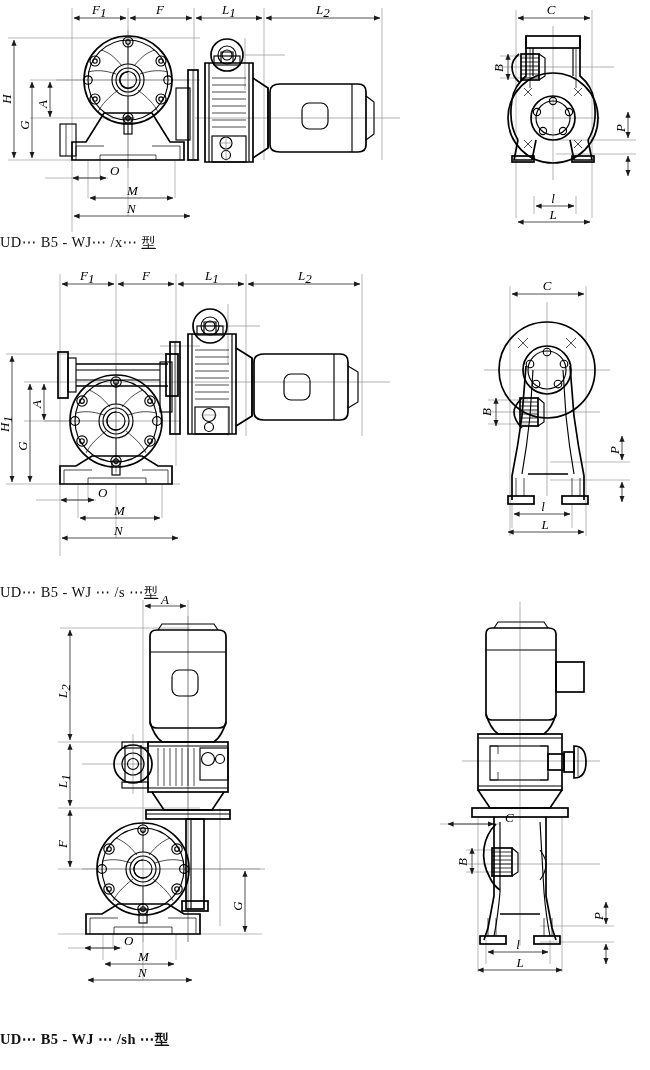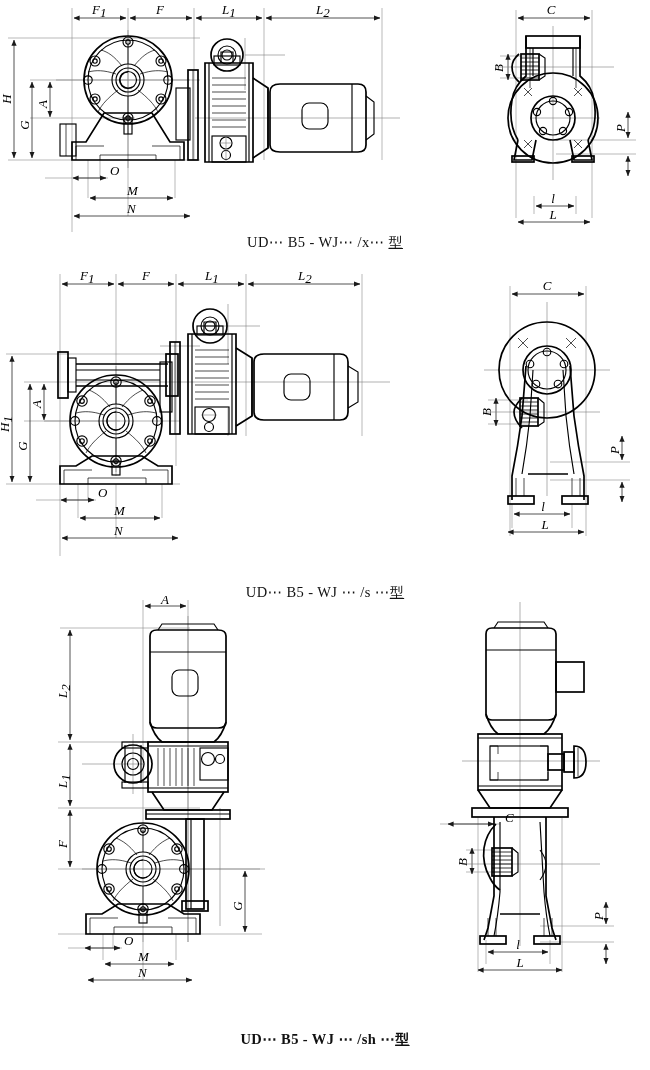--- a/index.html
+++ b/index.html
@@ -7,21 +7,21 @@
     width:650px;height:1070px;position:relative;overflow:hidden;
     font-family:"Liberation Serif", serif;
     color:#000;
   }
   .sheet{position:absolute;inset:0;width:650px;height:1070px;}
   .fig{position:absolute;left:0;width:650px;}
   #fig1{top:0;height:232px;}
   #fig2{top:266px;height:292px;}
   #fig3{top:596px;height:400px;}
   .caption{
-    position:absolute;left:0;width:650px;text-align:center;
+    position:absolute;left:0;width:650px;text-align:left;
     font-family:"Liberation Serif", serif;
     font-size:14.5px;letter-spacing:.4px;color:#111;
   }
   #cap1{top:234px;}
   #cap2{top:584px;}
   #cap3{top:1031px;font-weight:bold;}
   .caption .cjk{text-decoration:underline;font-family:"DejaVu Sans", sans-serif;font-size:14px;}
   svg{display:block;overflow:visible;}
   .ol{fill:none;stroke:#000;stroke-width:1.15;}
   .ol2{fill:none;stroke:#000;stroke-width:1.7;}

